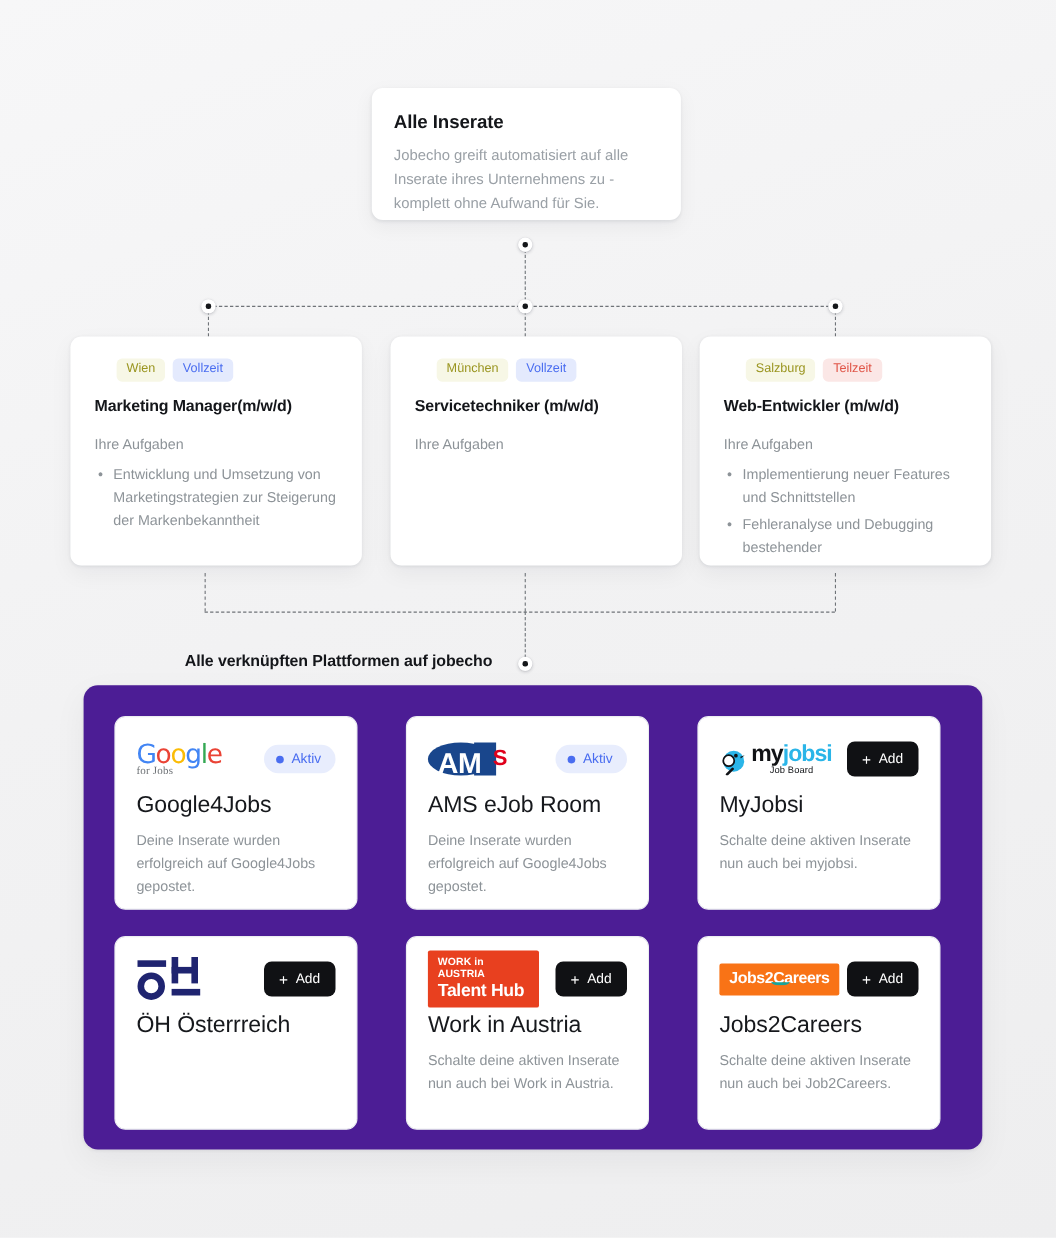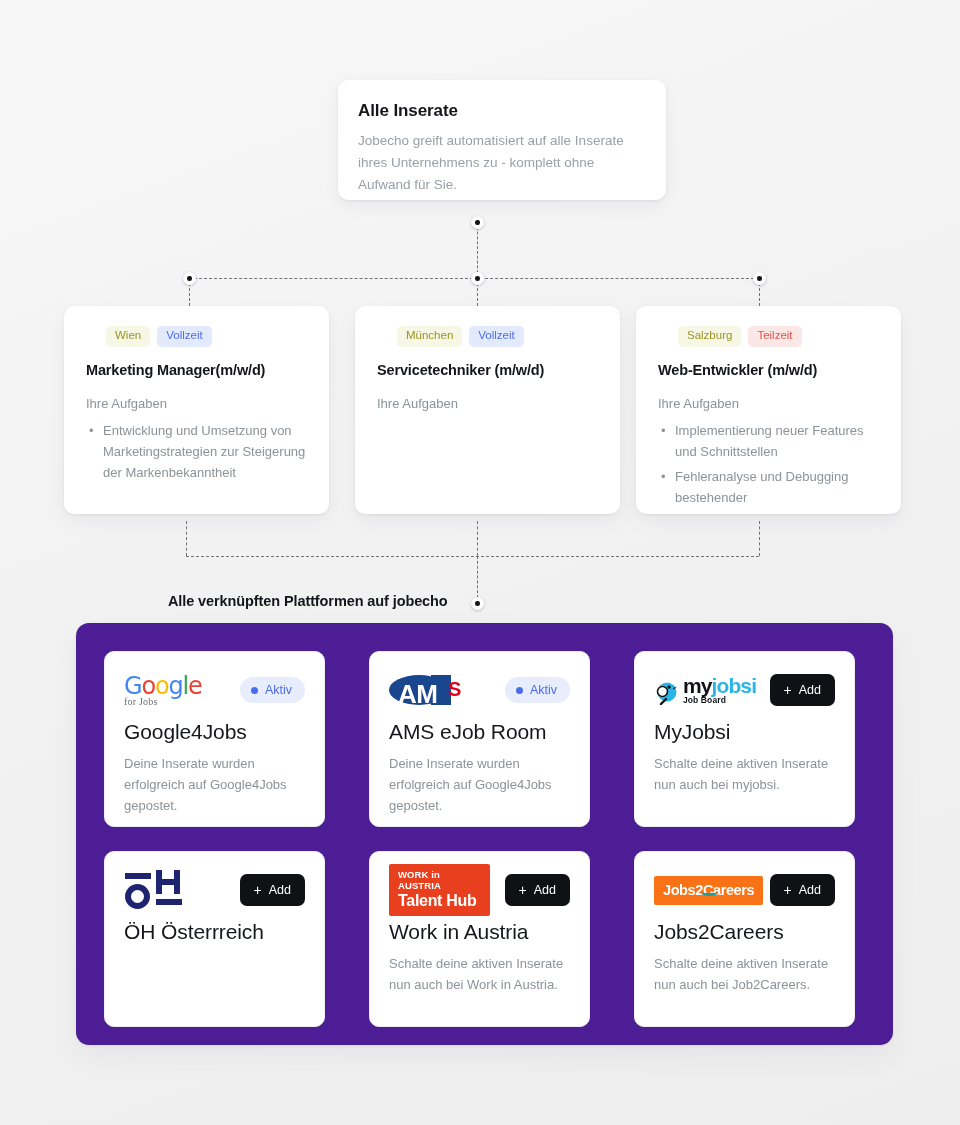--- a/index.html
+++ b/index.html
@@ -6,21 +6,21 @@
   html, body {
     width: 960px; height: 1125px;
     font-family: "Liberation Sans", sans-serif;
     background: linear-gradient(160deg, #f7f7f8 0%, #f2f2f3 45%, #eeeeef 100%);
     overflow: hidden;
   }
   #stage { position: relative; width: 960px; height: 1125px; }
 
   
   .hero {
-    position: absolute; left: 338px; top: 80px; width: 328px; height: 120px;
+    position: absolute; left: 338px; top: 80px; width: 281px; height: 120px;
     background: #ffffff; border-radius: 10px;
     box-shadow: 0 1px 3px rgba(16,24,40,.07), 0 6px 18px rgba(16,24,40,.05);
     padding: 21px 20px 0 20px;
   }
   .hero-title { font-size: 17px; font-weight: 700; color: #14161a; letter-spacing: -0.1px; }
   .hero-sub {
     margin-top: 9px; font-size: 13.5px; line-height: 22px; color: #9aa0a6; font-weight: 400;
   }
 
   
@@ -106,21 +106,21 @@
   .ams-logo .ell { position: absolute; left: 0; top: 2px; width: 60px; height: 30px; border-radius: 50%; background: #19468c; }
   .ams-logo .sq { position: absolute; left: 42px; top: 2px; width: 20px; height: 30px; background: #19468c; }
   .ams-logo .am { position: absolute; left: 9px; top: 6px; color: #fff; font-size: 26px; font-weight: 700; letter-spacing: -0.5px; }
   .ams-logo .s { position: absolute; left: 59px; top: 5px; color: #e0001b; font-size: 20px; font-weight: 700; }
 
   .mj-logo { display: flex; align-items: flex-end; gap: 3px; }
   .mj-logo .txt { line-height: .95; }
   .mj-logo .mj-main { font-size: 21px; font-weight: 700; letter-spacing: -0.9px; }
   .mj-logo .mj-my { color: #111316; }
   .mj-logo .mj-jobsi { color: #2ab5e8; }
-  .mj-logo .mj-sub { display: block; text-align: left; font-size: 8.5px; font-weight: 700; color: #111316; margin-top: 1px; letter-spacing: .1px; }
+  .mj-logo .mj-sub { display: block; text-align: center; font-size: 8.5px; font-weight: 400; color: #111316; margin-top: 1px; letter-spacing: .1px; }
 
   .oeh-logo { position: relative; width: 58px; height: 40px; }
   .oeh-logo i { position: absolute; background: #1f2470; display: block; }
   .oeh-logo .bar-top { left: 1px; top: 3px; width: 26px; height: 6px; }
   .oeh-logo .ring { left: 1px; top: 14px; width: 25px; height: 25px; background: none; border: 6px solid #1f2470; border-radius: 50%; }
   .oeh-logo .h-l { left: 32px; top: 0px; width: 6px; height: 24px; }
   .oeh-logo .h-r { left: 50px; top: 0px; width: 6px; height: 24px; }
   .oeh-logo .h-m { left: 32px; top: 9px; width: 24px; height: 6px; }
   .oeh-logo .bar-bot { left: 32px; top: 29px; width: 26px; height: 6px; }
 

